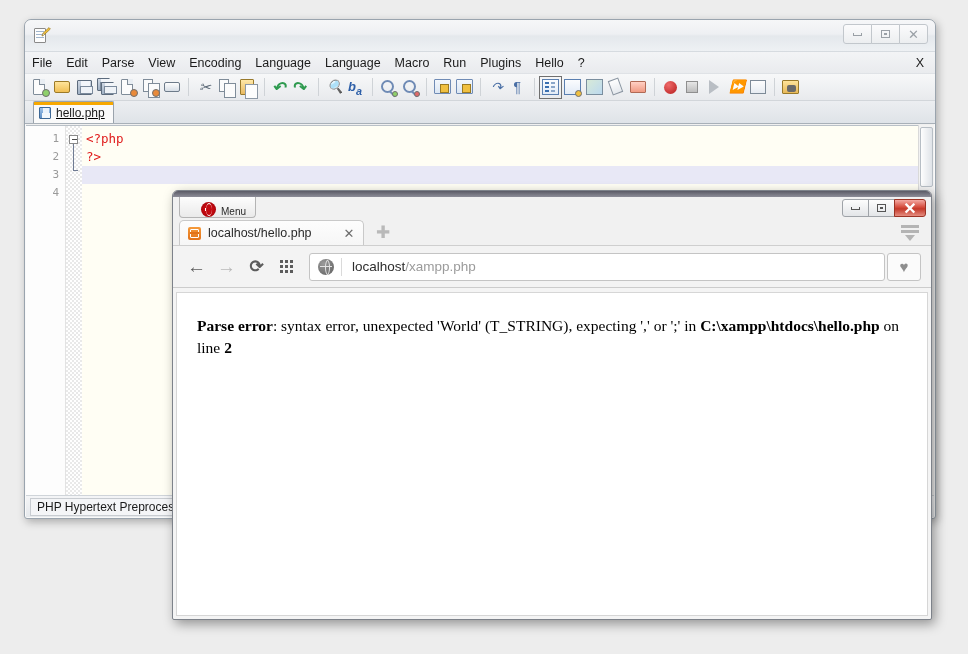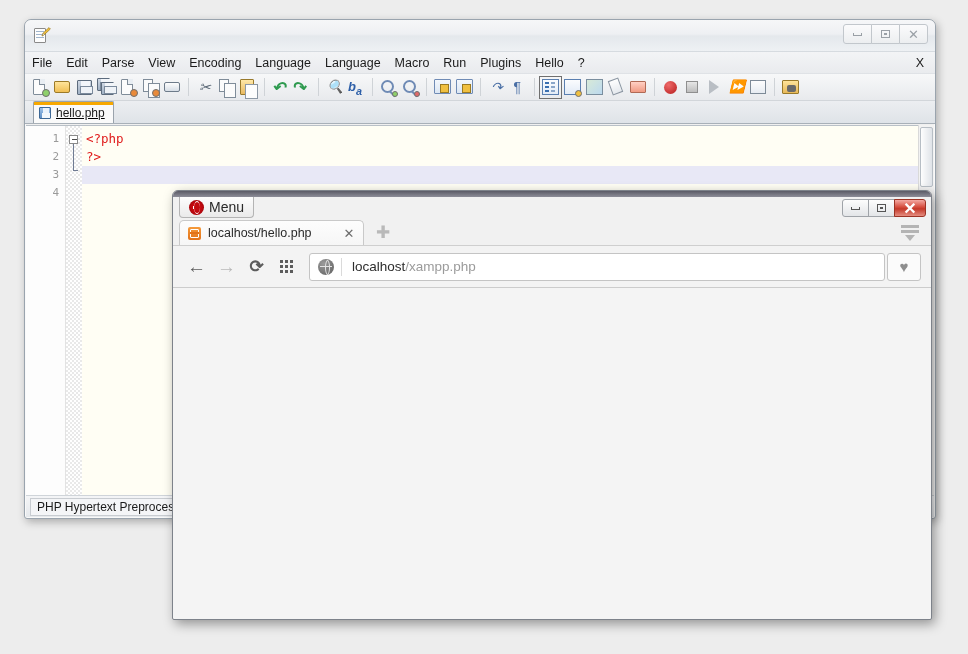--- a/index.html
+++ b/index.html
@@ -236,26 +236,26 @@
     height: 6px;
     background: linear-gradient(to bottom,#5b5b66,#8d8d98);
   }
   #opera-menubar {
     height: 23px; background:#f1f1f1;
     display:flex; align-items:flex-start;
     position:relative;
     padding-left:6px;
   }
   #opera-menu-btn {
-    display:flex; align-items:center; gap:5px;
-    height:21px; padding:0 9px 0 9px;
+    display:flex; align-items:flex-end; gap:5px;
+    height:21px; padding:0 9px 0 21px;
     border:1px solid #b4b4b4; border-top:none;
     border-radius: 0 0 4px 4px;
     background: linear-gradient(to bottom,#fdfdfd,#eaeaea);
-    font-size:14px; color:#2a2a2a;
+    font-size:10px; color:#2a2a2a;
   }
   .opera-logo {
     width:15px; height:15px; border-radius:50%;
     background: radial-gradient(circle at 50% 50%, #ffffff 0 30%, #cf0b12 32%, #8e0007 100%);
     position:relative; flex:none;
   }
   .opera-logo:after {
     content:""; position:absolute; left:4.5px; top:1px; width:6px; height:13px;
     background:#ffffff; border-radius:50%;
     box-shadow: inset 0 0 0 0 transparent;
@@ -641,13 +641,16 @@
     <div id="opera-urlbar">
       <span id="url-globe"></span>
       <span id="url-sep"></span>
       <span id="url-text"><b>localhost</b><span>/xampp.php</span></span>
     </div>
     <span id="heart-btn">
         <span class="heart">♥</span>
       </span>
   </div>
 
+  <div id="opera-content">
+    <div id="php-error"><b>Parse error</b><span>: syntax error, unexpected 'World' (T_STRING), expecting ',' or ';' in </span><b>C:\xampp\htdocs\hello.php</b><span> on line </span><b>2</b></div>
+  </div>
 </div>
 
 </body></html>

